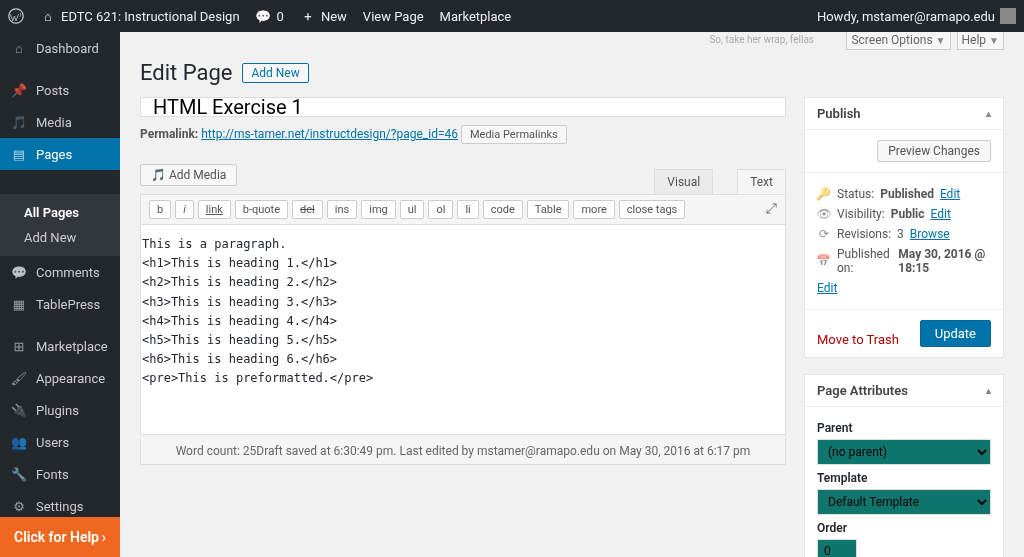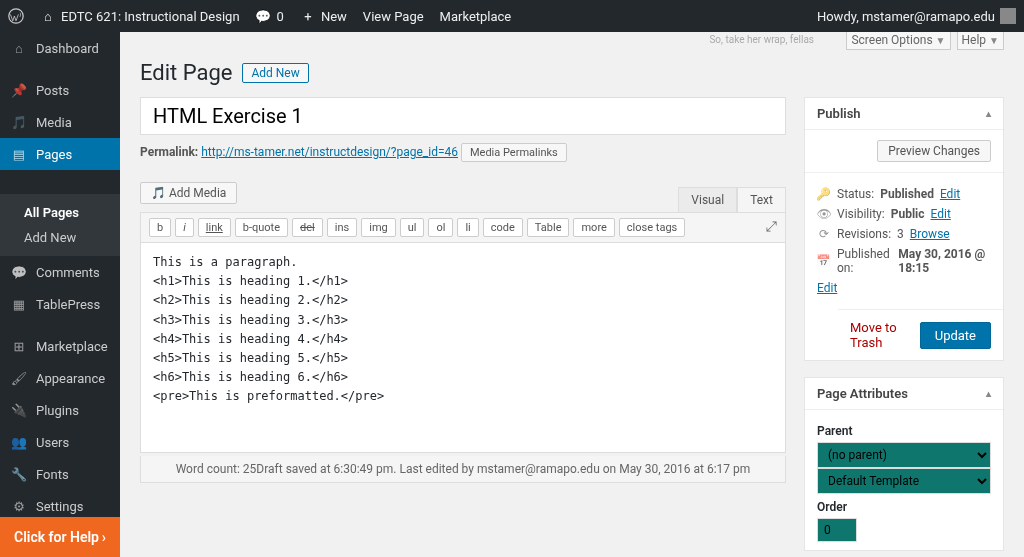--- a/index.html
+++ b/index.html
@@ -31,44 +31,44 @@
 .page-heading { display: flex; align-items: center; gap: 10px; margin: 6px 0 12px; }
 .page-heading h1 { font-size: 22px; font-weight: 400; color: #23282d; }
 .btn { display: inline-block; border: 1px solid #ccc; background: #f7f7f7; color: #555; padding: 3px 10px; font-size: 12px; border-radius: 2px; cursor: pointer; }
 .btn.primary { background: #0073aa; border-color: #006799; color: #fff; font-size: 13px; padding: 5px 14px;}
 .btn.small-add { color:#0073aa; border-color:#0073aa; background:#f7f7f7; font-size:12px; padding:2px 8px;}
 
 .columns { display: flex; gap: 18px; align-items: flex-start; }
 .col-main { flex: 1; min-width: 0; }
 .col-side { width: 200px; display: flex; flex-direction: column; gap: 16px; }
 
-.title-input { width: 100%; padding: 5px 12px; font-size: 20px; border: 1px solid #ddd; background: #fff; height: 38px; }
+.title-input { width: 100%; padding: 5px 12px; font-size: 20px; border: 1px solid #ddd; background: #fff; height: 20px; }
 .permalink { margin: 8px 0 12px; font-size: 12px; color: #555; }
 .permalink a { color: #0073aa; text-decoration: underline; }
 .permalink .btn { font-size: 11px; padding: 2px 8px; }
 .editor-head { display:flex; justify-content: space-between; align-items:flex-end; padding: 8px 0 0 0; }
 .add-media-row { padding-bottom:8px; }
-.tabs { display:flex; }
+.tabs { display:flex;gap:24px; }
 .tab { border:1px solid #ddd; border-bottom:none; padding:5px 12px; font-size:12px; background:#ebebeb; color:#555; cursor:pointer;}
 .tab.active { background:#f5f5f5; color:#555;}
 .quicktags { border:1px solid #ddd; background:#f5f5f5; padding:5px 8px; display:flex; gap:4px; flex-wrap:wrap; position:relative;}
 .quicktags .qt { border:1px solid #ccc; background:#fff; padding:2px 7px; font-size:11px; color:#555; cursor:pointer; border-radius:2px;}
 .quicktags .expand-icon { margin-left:auto; font-size:14px; color:#666; cursor:pointer;}
-.editor-textarea { border:1px solid #ddd; border-top:none; width:100%; height:210px; padding:10px 12px; font-family: Consolas, Monaco, monospace; font-size:12px; color:#23282d; resize:none; outline:none; line-height:1.6; white-space: pre; }
+.editor-textarea { border:1px solid #ddd; border-top:none; width:100%; height:210px; padding:10px 1px; font-family: Consolas, Monaco, monospace; font-size:12px; color:#23282d; resize:none; outline:none; line-height:1.6; white-space: pre; }
 .editor-footer { border:1px solid #ddd; border-top:none; background:#f5f5f5; padding:6px 10px; display:flex; justify-content:center; font-size:12px; color:#666;}
 
 
 .postbox { border: 1px solid #e5e5e5; background: #fff; }
 .postbox h2 { font-size: 13px; font-weight: 600; padding: 8px 12px; border-bottom: 1px solid #eee; display:flex; justify-content:space-between; align-items:center;}
 .postbox .inside { padding: 8px 12px; font-size: 12px; }
 .meta-row { display:flex; align-items:center; gap:6px; margin:6px 0; color:#555;}
 .meta-row a { color:#0073aa; text-decoration: underline; cursor:pointer;}
 .meta-row .mi { width:14px; opacity:.6; display:inline-flex; justify-content:center;}
 .trash { color:#a00; cursor:pointer;}
-.publish-actions { display:flex; justify-content:space-between; align-items:center; padding:10px 12px; border-top:1px solid #eee;margin-left:33px;}
+.publish-actions { display:flex; justify-content:space-between; align-items:flex-end; padding:10px 12px; border-top:1px solid #eee;}
 .preview-row { padding:10px 12px; text-align:right; border-bottom:1px solid #eee;}
 .inside label { display:block; font-weight:600; margin:6px 0 4px; color:#23282d;}
 .inside select, .inside input[type=text] { width:100%; border:1px solid #ddd; padding:4px 6px; font-size:12px; background:#0f766e;}
 .order-input { width:40px !important;}
 
 .caret { font-size:10px; color:#888; }
 </style>
 </head>
 <body>
 
@@ -283,20 +283,21 @@
       </div>
 
       <div class="postbox">
         <h2>
             <span>Page Attributes</span>
             <span class="caret">▴</span>
           </h2>
         <div class="inside">
           <label>Parent</label>
           <select><option>(no parent)</option></select>
+          <label>Template</label>
           <select><option>Default Template</option></select>
           <label>Order</label>
           <input type="text" class="order-input" value="0" style="">
           
         </div>
       </div>
 
     </div>
   </div>
 </div>

